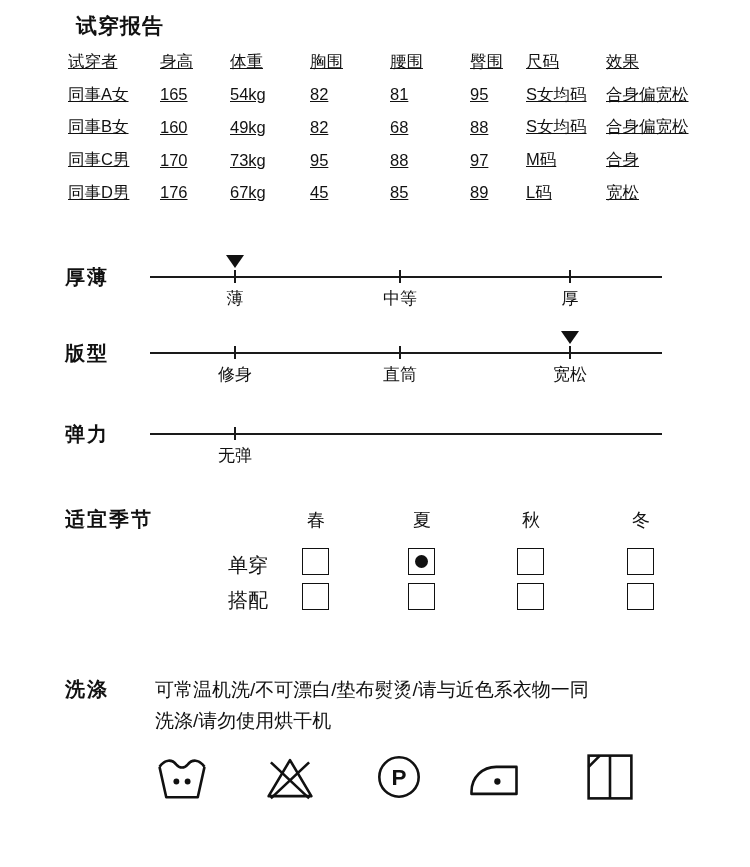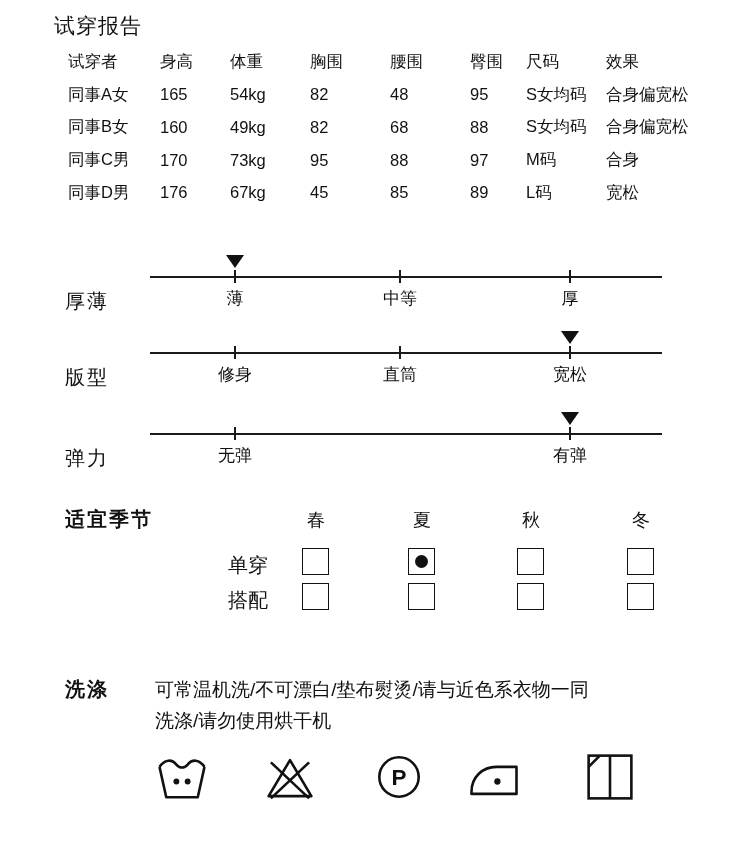--- a/index.html
+++ b/index.html
@@ -5,30 +5,30 @@
   * { margin:0; padding:0; box-sizing:border-box; }
   html,body { background:#fff; }
   #page {
     position:relative; width:750px; height:867px; background:#ffffff;
     font-family:"Liberation Sans","DejaVu Sans",sans-serif; color:#111;
     overflow:hidden;
   }
   .abs { position:absolute; }
 
   
-  #title { left:54px; top:12px; font-size:21px; font-weight:normal; letter-spacing:1px;text-align:right; }
+  #title { left:76px; top:12px; font-size:21px; font-weight:bold; letter-spacing:1px;text-align:right; }
 
   
   #fit-table { left:68px; top:46px; width:670px; }
   .tr { display:grid; grid-template-columns:92px 70px 80px 80px 80px 56px 80px 132px; height:32.6px; align-items:center; font-size:16.5px; }
-  .td { white-space:nowrap; }
+  .td { white-space:nowrap;text-decoration:underline; }
 
   
   .scale { left:0; width:750px; height:62px; }
-  .scale-label { position:absolute; left:65px; top:4px; font-size:20px; font-weight:normal; letter-spacing:2px;margin-top:24px; }
+  .scale-label { position:absolute; left:65px; top:4px; font-size:20px; font-weight:bold; letter-spacing:2px; }
   .scale-line { position:absolute; left:150px; top:16px; width:512px; height:2px; background:#1a1a1a; }
   .tick { position:absolute; top:10px; width:80px; text-align:center; }
   .tickline { width:2px; height:13px; background:#1a1a1a; margin:0 auto; }
   .ticklabel { margin-top:4px; font-size:17px; }
   .marker {
     display:none; position:absolute; left:50%; top:-15px; transform:translateX(-50%);
     width:0; height:0; border-left:9px solid transparent; border-right:9px solid transparent;
     border-top:13px solid #111;
   }
   .tick.marked .marker { display:block; }
@@ -64,21 +64,21 @@
       <span class="td">腰围</span>
       <span class="td">臀围</span>
       <span class="td">尺码</span>
       <span class="td">效果</span>
     </div>
     <div class="tr">
       <span class="td">同事A女</span>
       <span class="td">165</span>
       <span class="td">54kg</span>
       <span class="td">82</span>
-      <span class="td">48</span>
+      <span class="td">81</span>
       <span class="td">95</span>
       <span class="td">S女均码</span>
       <span class="td">合身偏宽松</span>
     </div>
     <div class="tr">
       <span class="td">同事B女</span>
       <span class="td">160</span>
       <span class="td">49kg</span>
       <span class="td">82</span>
       <span class="td">68</span>
@@ -149,25 +149,20 @@
   </div>
 
   <div class="scale abs" style="top:417px">
     <div class="scale-label">弹力</div>
     <div class="scale-line"></div>
     <div class="tick" style="left:195px">
 
       <div class="tickline"></div>
       <div class="ticklabel">无弹</div>
     </div>
-    <div class="tick marked" style="left:530px">
-      <span class="marker"></span>
-      <div class="tickline"></div>
-      <div class="ticklabel">有弹</div>
-    </div>
   </div>
 
   <div id="seasons" class="abs">
     <div class="seasons-label">适宜季节</div>
     <div class="season-head" style="left:286px">春</div>
     <div class="season-head" style="left:392px">夏</div>
     <div class="season-head" style="left:501px">秋</div>
     <div class="season-head" style="left:611px">冬</div>
 
     <div class="season-rowlabel" style="top:52px">单穿</div>

